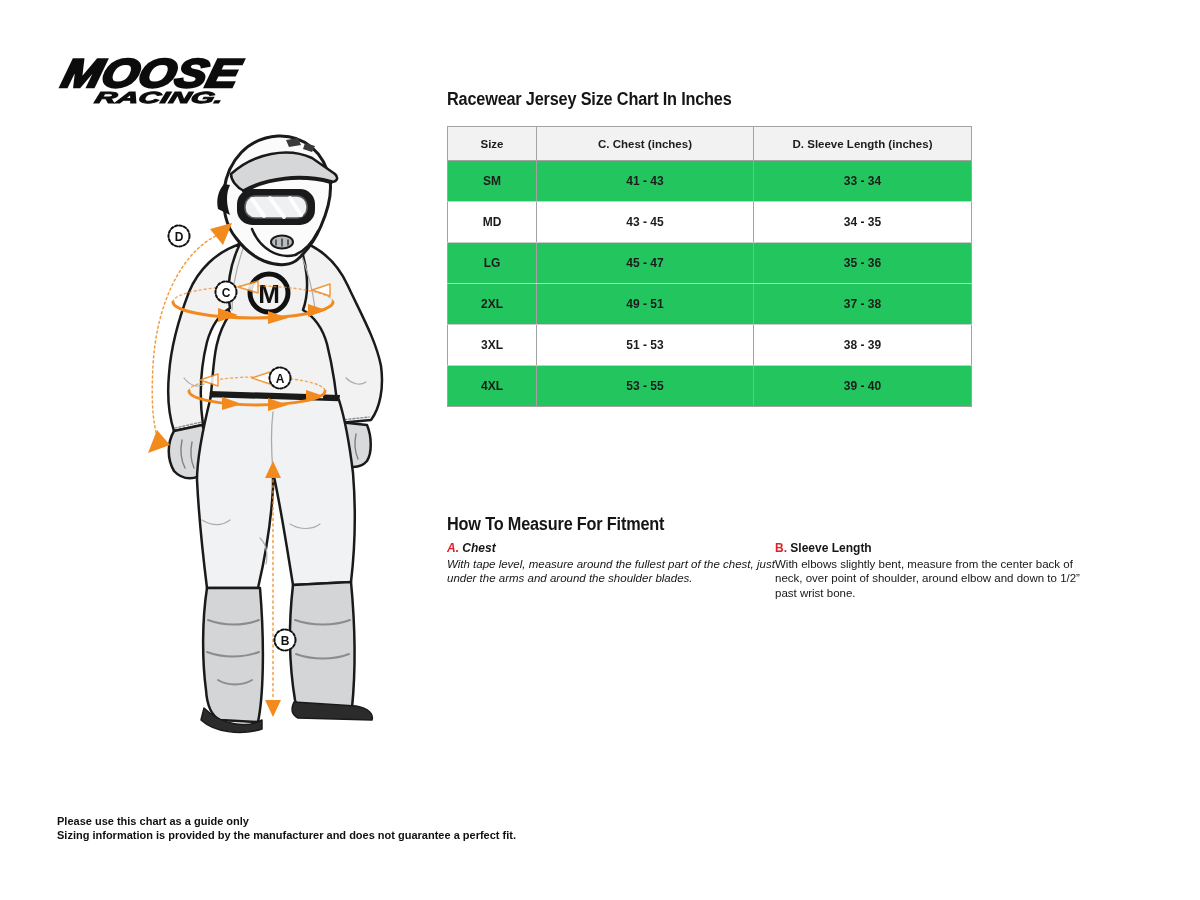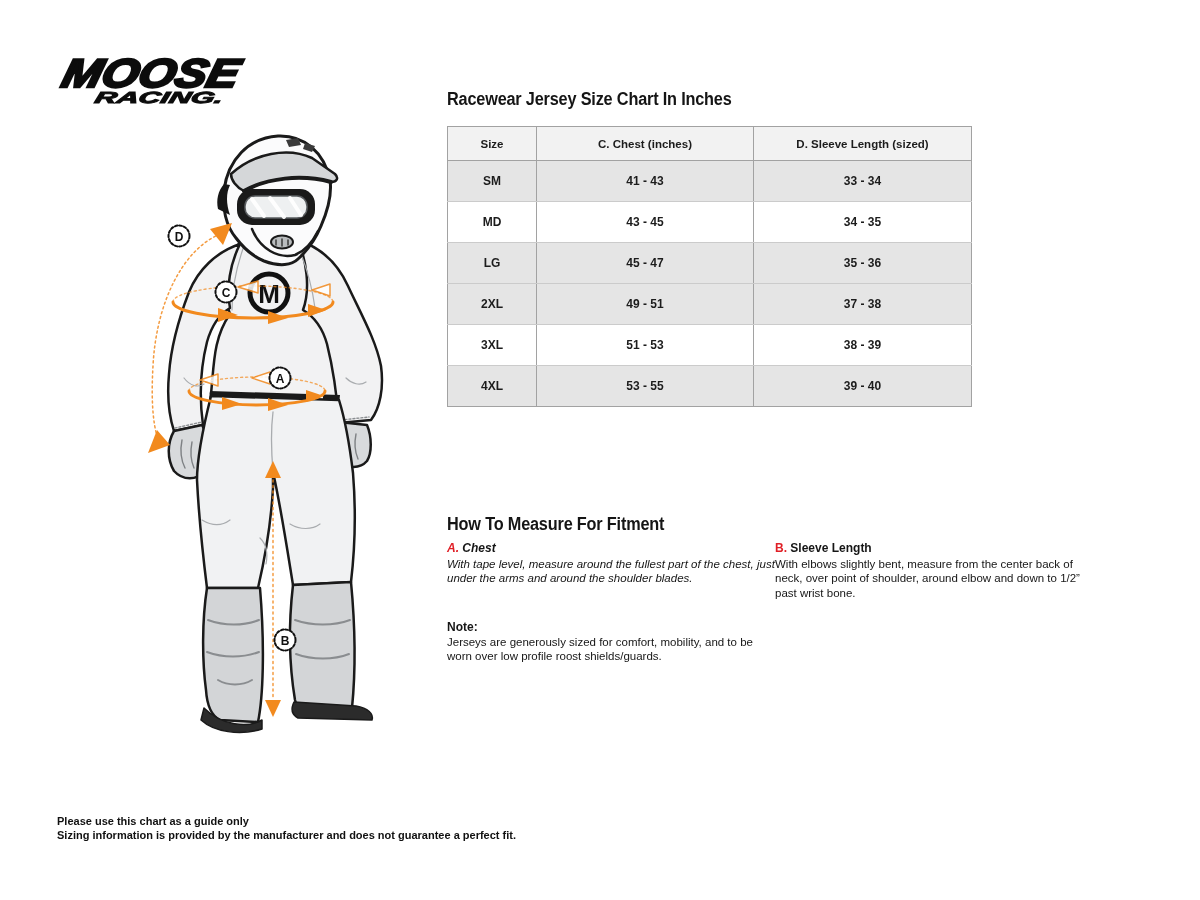--- a/index.html
+++ b/index.html
@@ -20,21 +20,21 @@
   table.size-table { position:absolute; left:447px; top:126px; width:524px; border-collapse:collapse;
                      table-layout:fixed; font-size:12px; font-weight:700; color:#1c1c1c; }
   table.size-table col.c-size { width:89px; }
   table.size-table col.c-chest { width:217px; }
   table.size-table col.c-sleeve { width:218px; }
   table.size-table th, table.size-table td { text-align:center; vertical-align:middle;
                      border-left:1px solid #a2a2a2; border-right:1px solid #a2a2a2; }
   table.size-table th { height:34px; background:#f2f2f2; font-size:11.5px; font-weight:700;
                      border-top:1px solid #a2a2a2; border-bottom:1px solid #a2a2a2; }
   table.size-table td { height:41px; border-top:1px solid #cbcbcb; border-bottom:1px solid #cbcbcb; }
-  table.size-table tr.alt td { background:#e5e5e5; }
+  table.size-table tr.alt td { background:#22c55e; }
   table.size-table tr:last-child td { border-bottom:1px solid #a2a2a2; }
 
   .measure-title { position:absolute; left:447px; top:514px; font-size:17.5px; font-weight:700;
                    letter-spacing:-0.2px; color:#151515; transform:scaleX(.93); transform-origin:left top; white-space:nowrap; }
 
   .measure-col { position:absolute; top:541px; width:332px; font-size:11.5px; line-height:14.5px; color:#161616; }
   .measure-col.col-a { left:447px;font-style:italic; }
   .measure-col.col-b { left:775px; width:320px; }
   .measure-head { font-weight:700; font-size:12px; margin-bottom:1px; }
   .measure-head .ltr { color:#e01f26; }
@@ -179,21 +179,21 @@
   <table class="size-table">
     <colgroup>
         <col class="c-size">
         <col class="c-chest">
         <col class="c-sleeve">
       </colgroup>
     <thead>
       <tr>
         <th>Size</th>
         <th>C. Chest (inches)</th>
-        <th>D. Sleeve Length (sized)</th>
+        <th>D. Sleeve Length (inches)</th>
       </tr>
     </thead>
     <tbody>
       <tr class="alt">
         <td>SM</td>
         <td>41 - 43</td>
         <td>33 - 34</td>
       </tr>
       <tr>
         <td>MD</td>
@@ -234,23 +234,19 @@
   </div>
 
   <div class="measure-col col-b">
     <div class="measure-head">
       <span class="ltr">B.</span>
       <span>Sleeve Length</span>
     </div>
     <div>With elbows slightly bent, measure from the center back of neck, over point of shoulder, around elbow and down to 1/2” past wrist bone.</div>
   </div>
 
-  <div class="note-block">
-    <div class="note-label">Note:</div>
-    <div>Jerseys are generously sized for comfort, mobility, and to be worn over low profile roost shields/guards.</div>
-  </div>
 
   <div class="disclaimer">
     <div>Please use this chart as a guide only</div>
     <div>Sizing information is provided by the manufacturer and does not guarantee a perfect fit.</div>
   </div>
 
 </div>
 
 </body></html>

